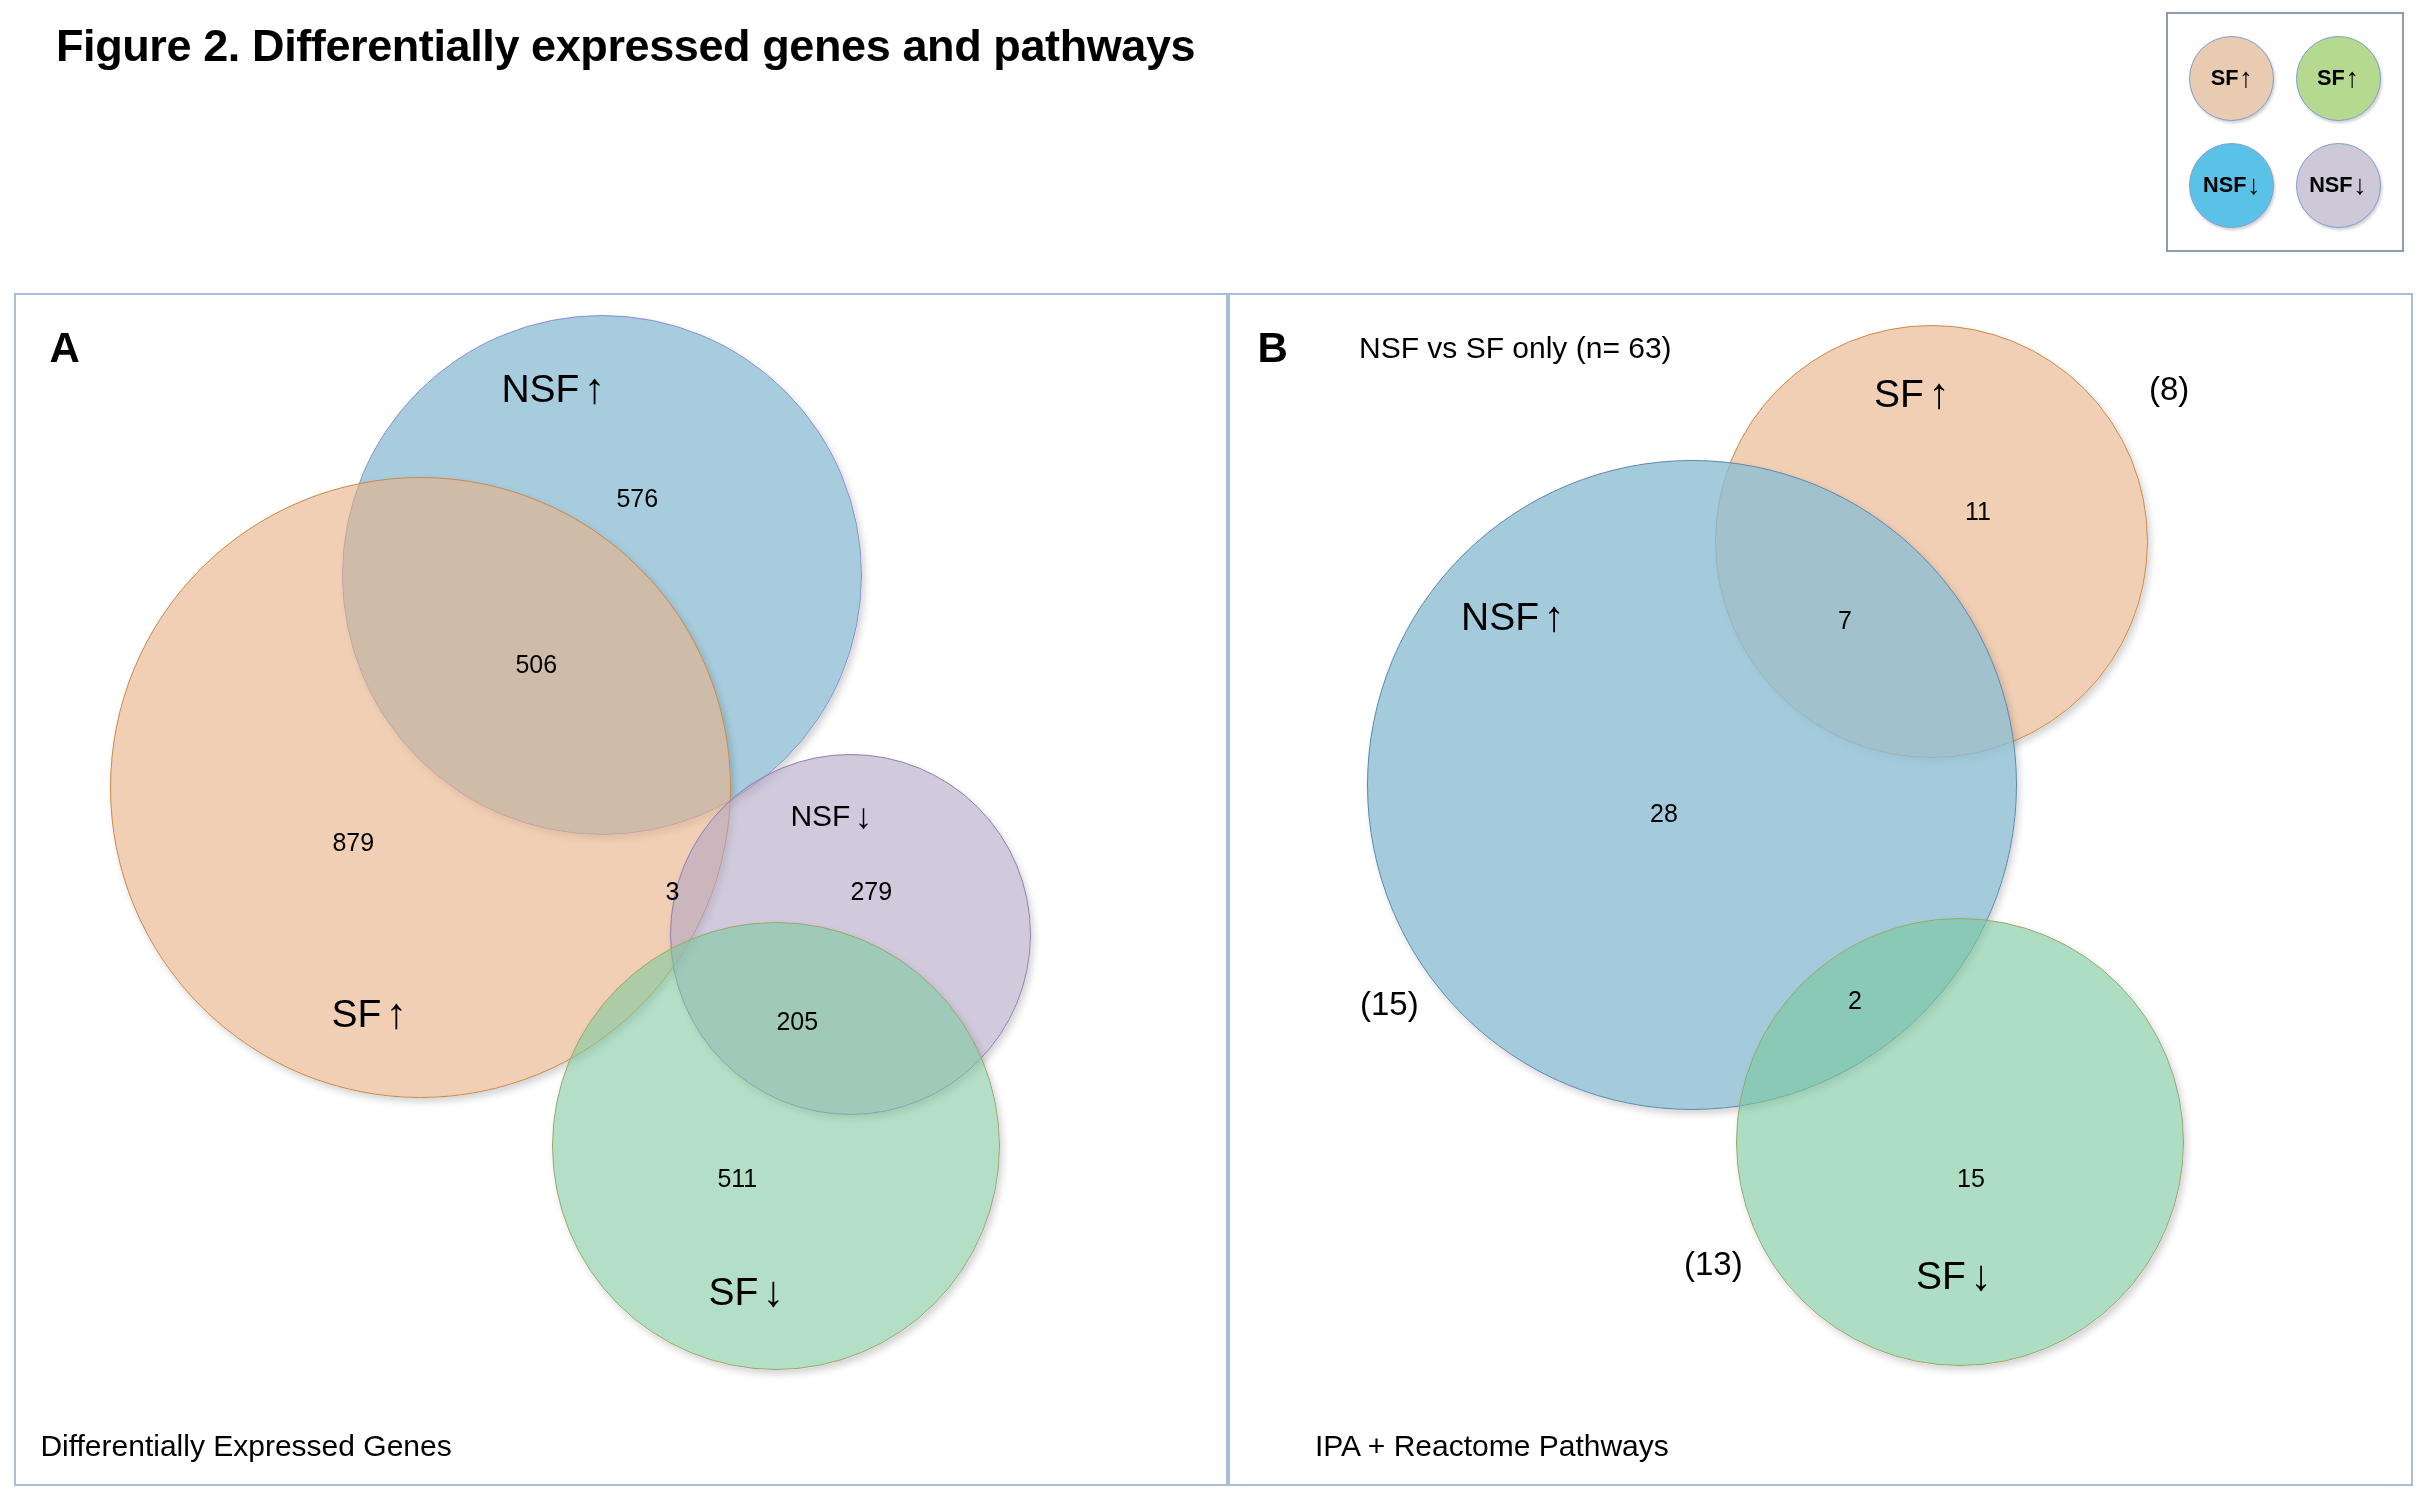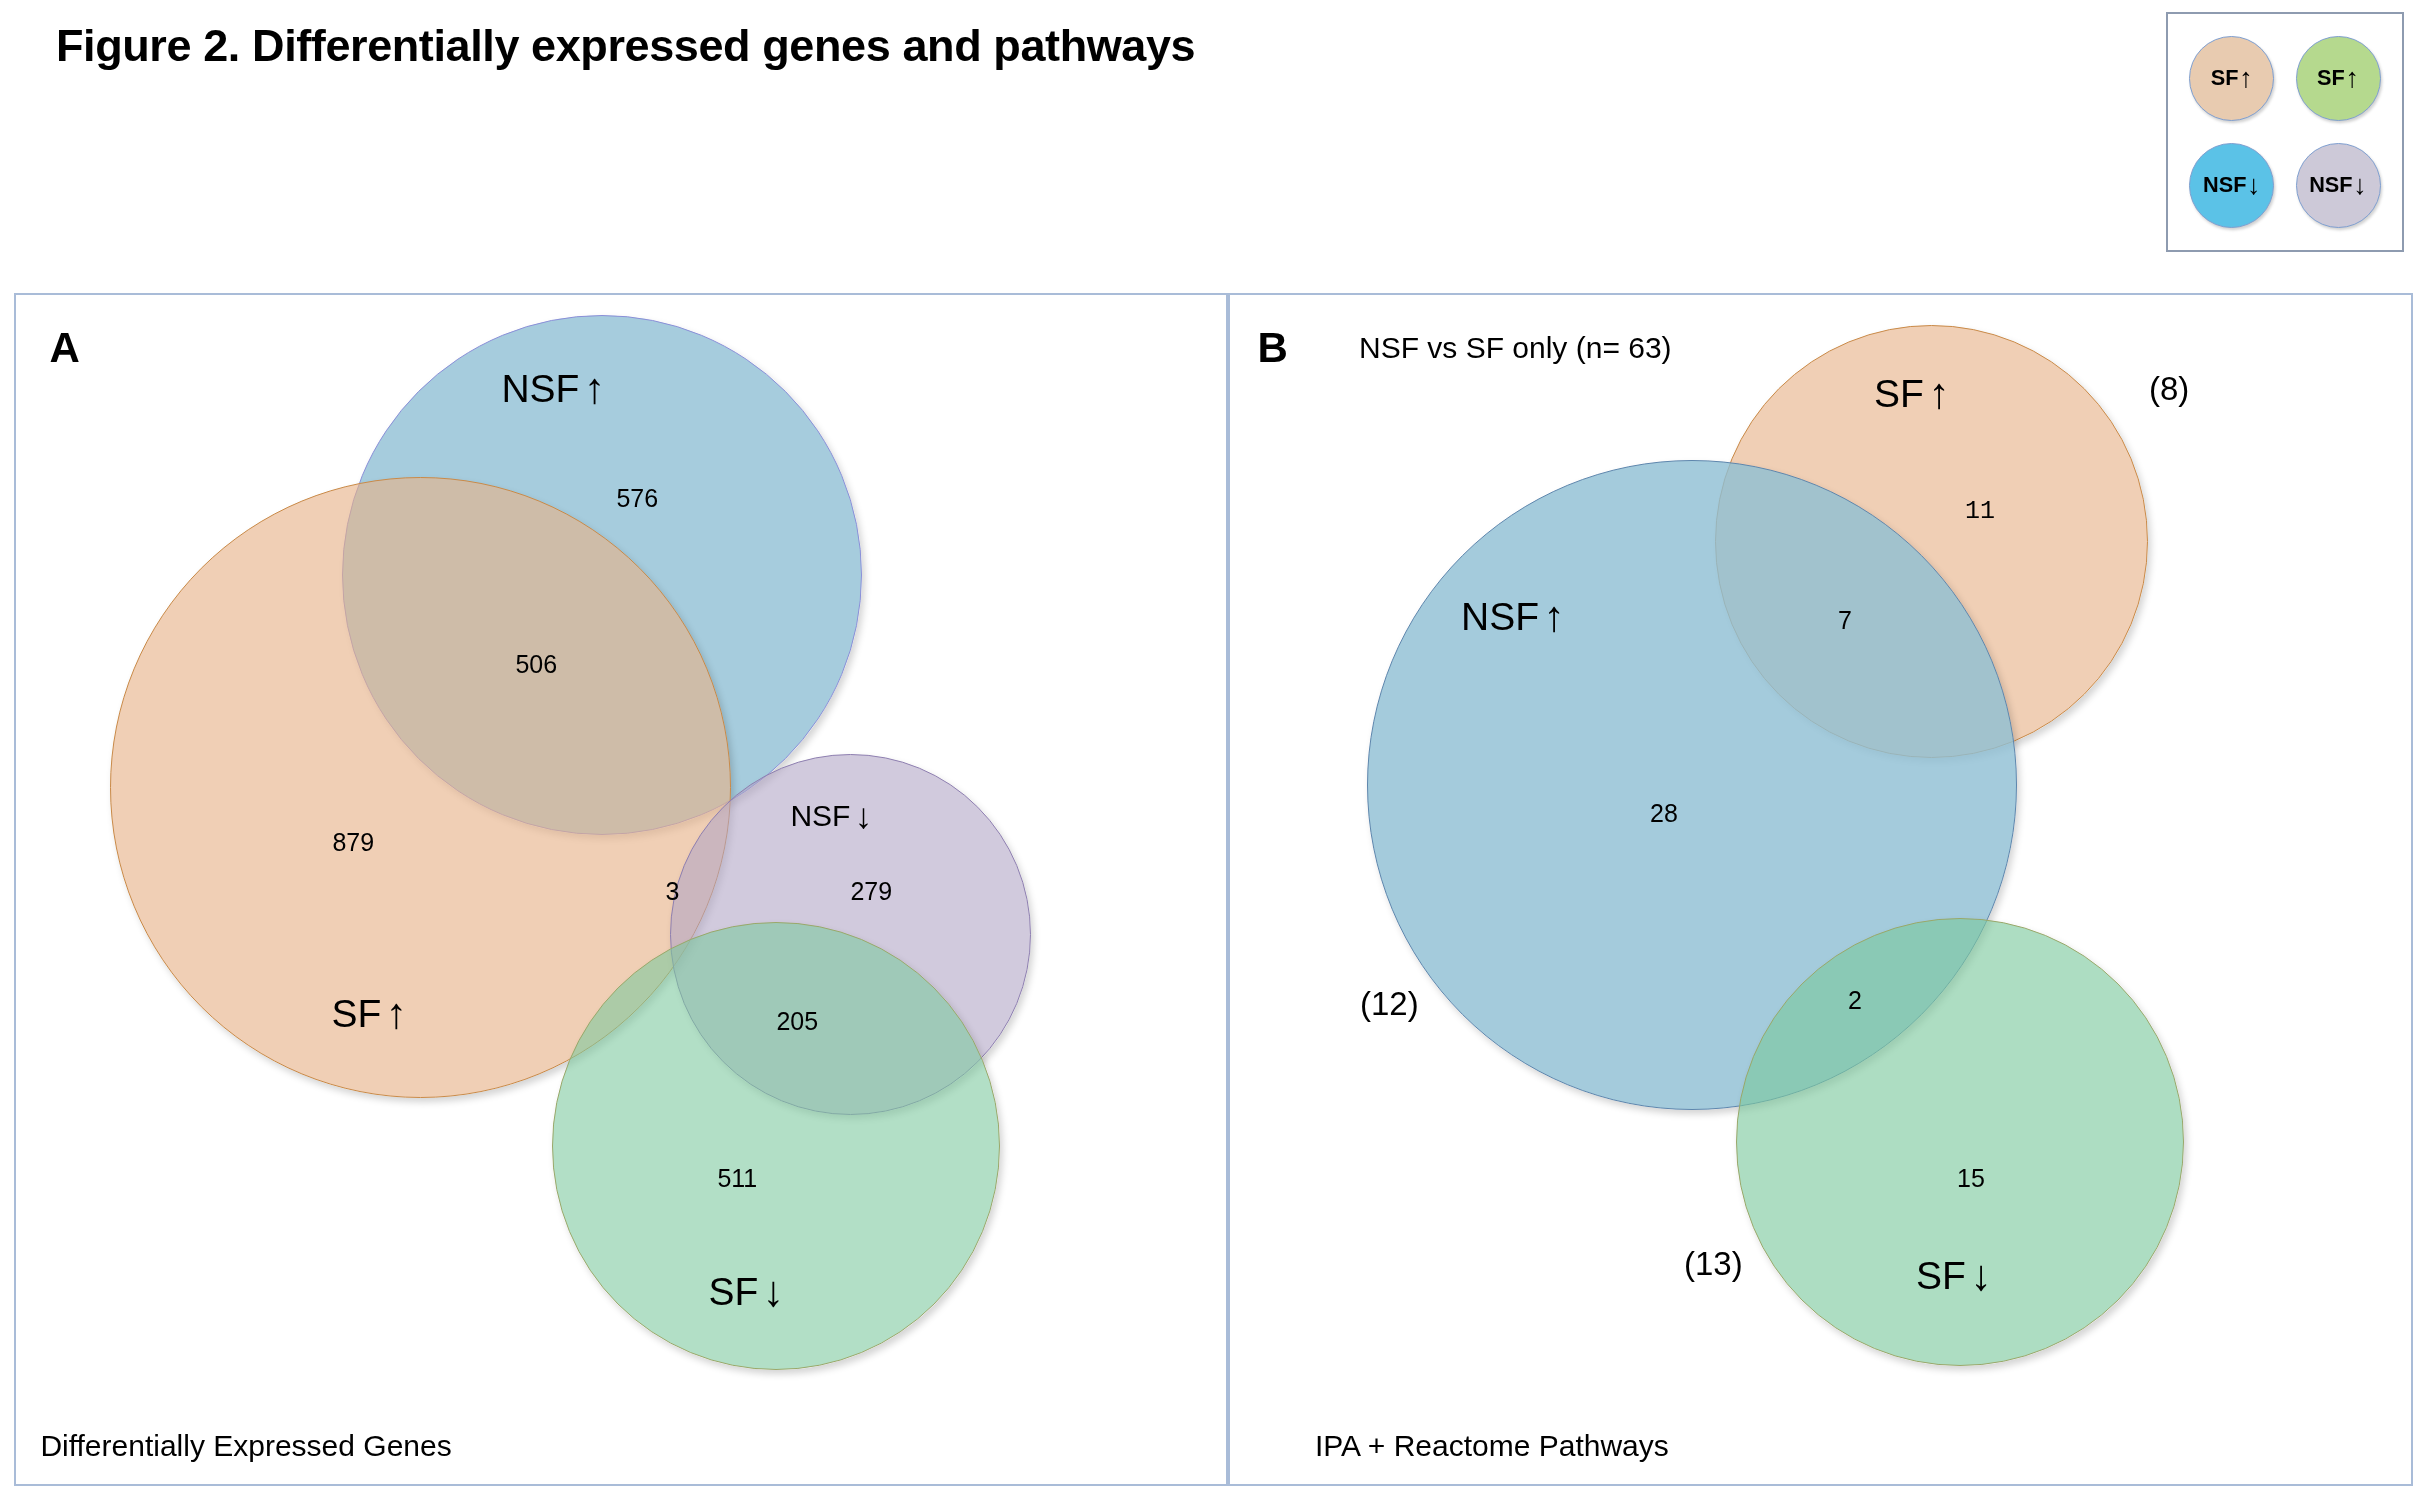--- a/index.html
+++ b/index.html
@@ -258,25 +258,25 @@
     <span>SF</span>
       <span class="arw">↑</span>
   </div>
 
   <div class="venn-label" style="left:686px; top:961px;">
     <span>SF</span>
       <span class="arw">↓</span>
   </div>
 
   <div class="venn-count" style="left:420px;  top:506px;">28</div>
-  <div class="venn-count" style="left:735px; top:204px;font-family:Liberation Mono, monospace;">11</div>
+  <div class="venn-count" style="left:735px; top:204px;">11</div>
   <div class="venn-count" style="left:727px; top:871px;">15</div>
 
   <div class="venn-count" style="left:608px;  top:313px;">7</div>
   <div class="venn-count" style="left:618px;  top:693px;">2</div>
 
-  <div class="venn-note" style="left:130px;  top:692px;">(12)</div>
+  <div class="venn-note" style="left:130px;  top:692px;">(15)</div>
   <div class="venn-note" style="left:919px; top:77px;">(8)</div>
   <div class="venn-note" style="left:454px;  top:952px;">(13)</div>
 
   <div class="panel-caption" style="left:85px;">IPA + Reactome Pathways</div>
 </div>
 
 
 </body></html>

